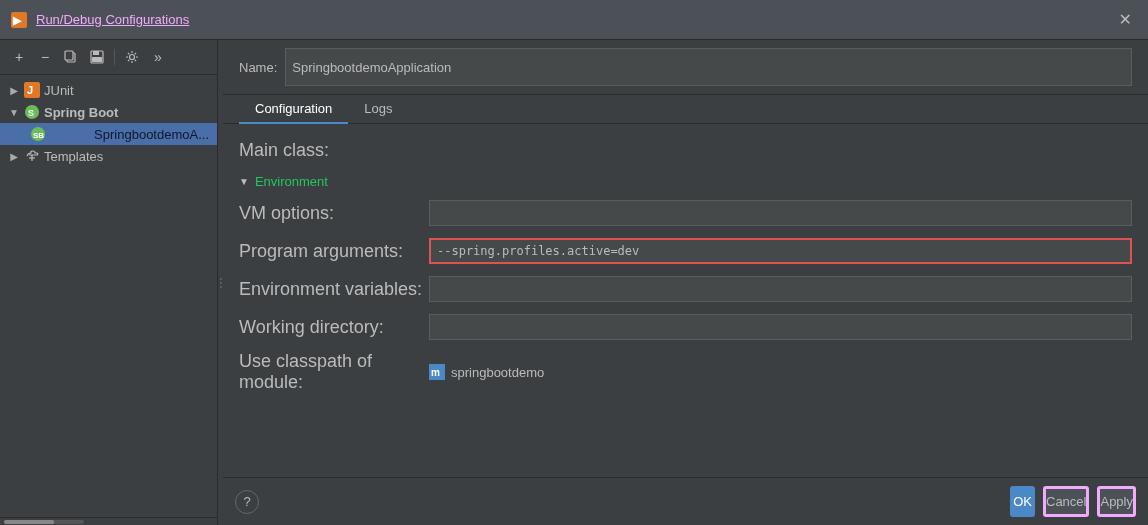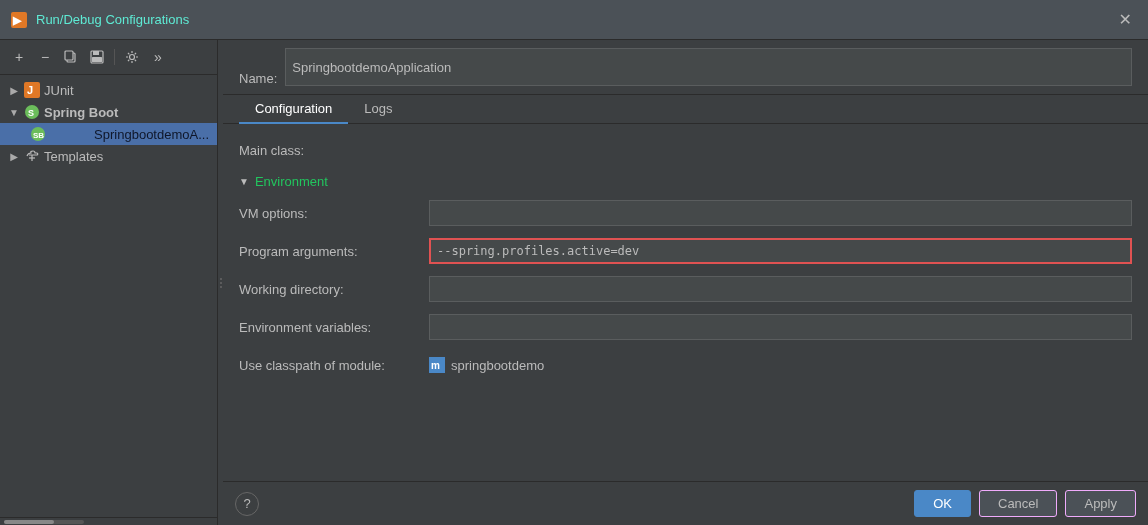--- a/index.html
+++ b/index.html
@@ -29,22 +29,23 @@
       gap: 8px;
     }
     .title-bar-icon {
       width: 18px;
       height: 18px;
       display: flex;
       align-items: center;
       justify-content: center;
     }
     .title-bar-title {
-      color: #5eead4;
-      font-size: 13px;
+      color: #f0abfc;
+      font-size: 13px;
+      text-decoration: underline;
     }
     .title-bar-close {
       color: #bbbbbb;
       cursor: pointer;
       font-size: 16px;
       padding: 2px 6px;
     }
 
     
     .main-layout {
@@ -146,21 +147,21 @@
     .right-panel {
       flex: 1;
       display: flex;
       flex-direction: column;
       background: #3c3f41;
     }
 
     
     .name-row {
       display: flex;
-      align-items: flex-end;
+      align-items: center;
       padding: 8px 16px;
       gap: 8px;
       border-bottom: 1px solid #2b2b2b;
     }
     .name-label {
       color: #bbbbbb;
       font-size: 13px;
       white-space: nowrap;
     }
     .name-input {
@@ -203,21 +204,21 @@
 
     .field-row {
       display: flex;
       align-items: center;
       margin-bottom: 10px;
       min-height: 28px;
     }
     .field-label {
       width: 190px;
       color: #bbbbbb;
-      font-size: 13px;
+      font-size: 18px;
       flex-shrink: 0;
     }
     .field-input {
       flex: 1;
       background: #45494a;
       border: 1px solid #5a5d5e;
       color: #bbbbbb;
       padding: 3px 6px;
       font-size: 13px;
       outline: none;
@@ -287,25 +288,25 @@
       justify-content: center;
       cursor: pointer;
       color: #bbbbbb;
       font-size: 13px;
     }
     .bottom-right {
       display: flex;
       gap: 8px;
     }
     .dialog-btn {
-      padding: 5px 18px;
+      padding: 5px 0;
       font-size: 13px;
       cursor: pointer;
       border-radius: 3px;
-      border: 1px solid #f0abfc;
+      border: 3px solid #f0abfc;
       background: #4b5157;
       color: #bbbbbb;
     }
     .dialog-btn.primary {
       background: #4a88c7;
       border-color: #4a88c7;
       color: #ffffff;
     }
 
     
@@ -462,26 +463,26 @@
         <span class="field-label">VM options:</span>
         <input class="field-input" type="text" value="" style="">
       </div>
 
       <div class="field-row">
         <span class="field-label">Program arguments:</span>
         <input class="field-input highlighted" type="text" value="--spring.profiles.active=dev" style="">
       </div>
 
       <div class="field-row">
+        <span class="field-label">Environment variables:</span>
+        <input class="field-input" type="text" value="" style="">
+      </div>
+
+      <div class="field-row">
         <span class="field-label">Working directory:</span>
-        <input class="field-input" type="text" value="" style="">
-      </div>
-
-      <div class="field-row">
-        <span class="field-label">Environment variables:</span>
         <input class="field-input" type="text" value="" style="">
       </div>
 
       <div class="field-row">
         <span class="field-label">Use classpath of module:</span>
         <div class="module-value">
           <span class="module-icon">
             <svg width="16" height="16" viewBox="0 0 16 16">
               <rect width="16" height="16" rx="1" fill="#4a88c7"></rect>
               <text x="2" y="12" font-size="10" font-weight="bold" fill="white" font-family="Arial">m</text>

